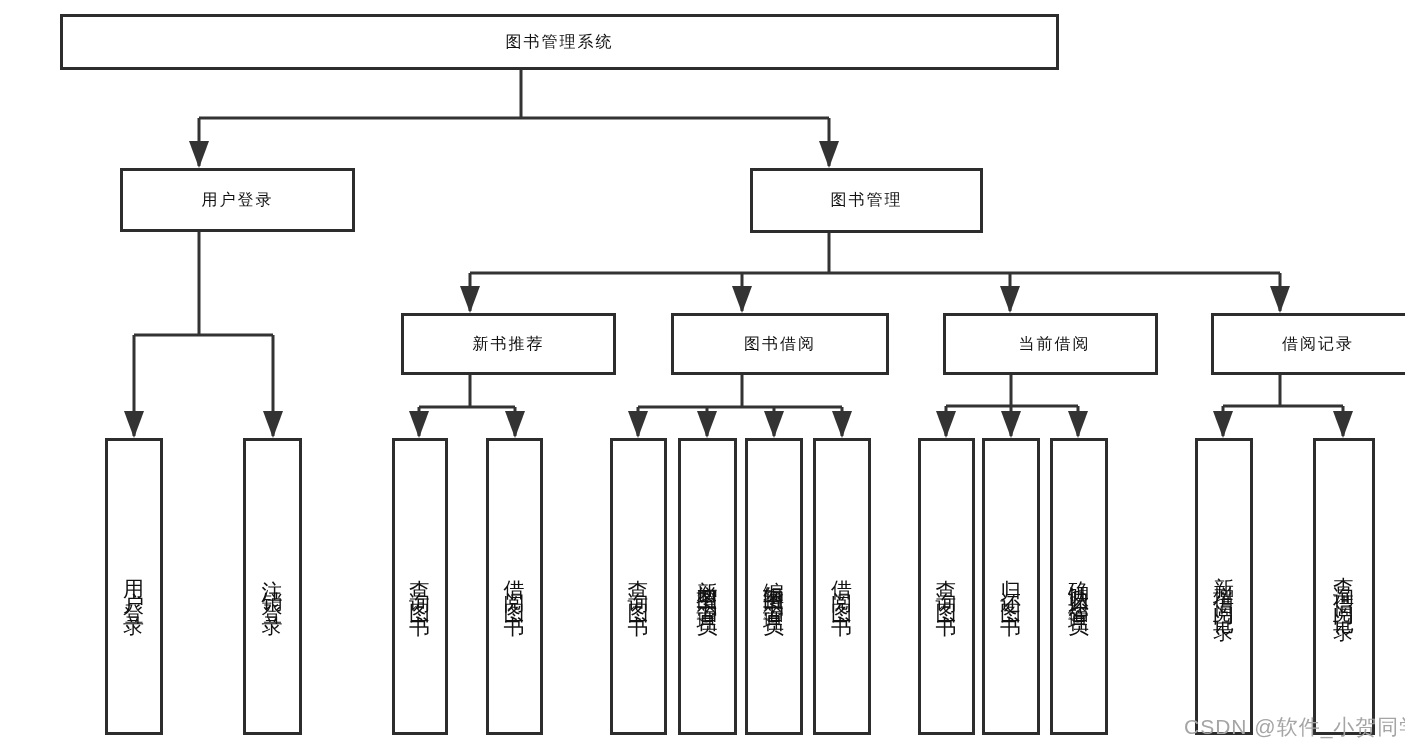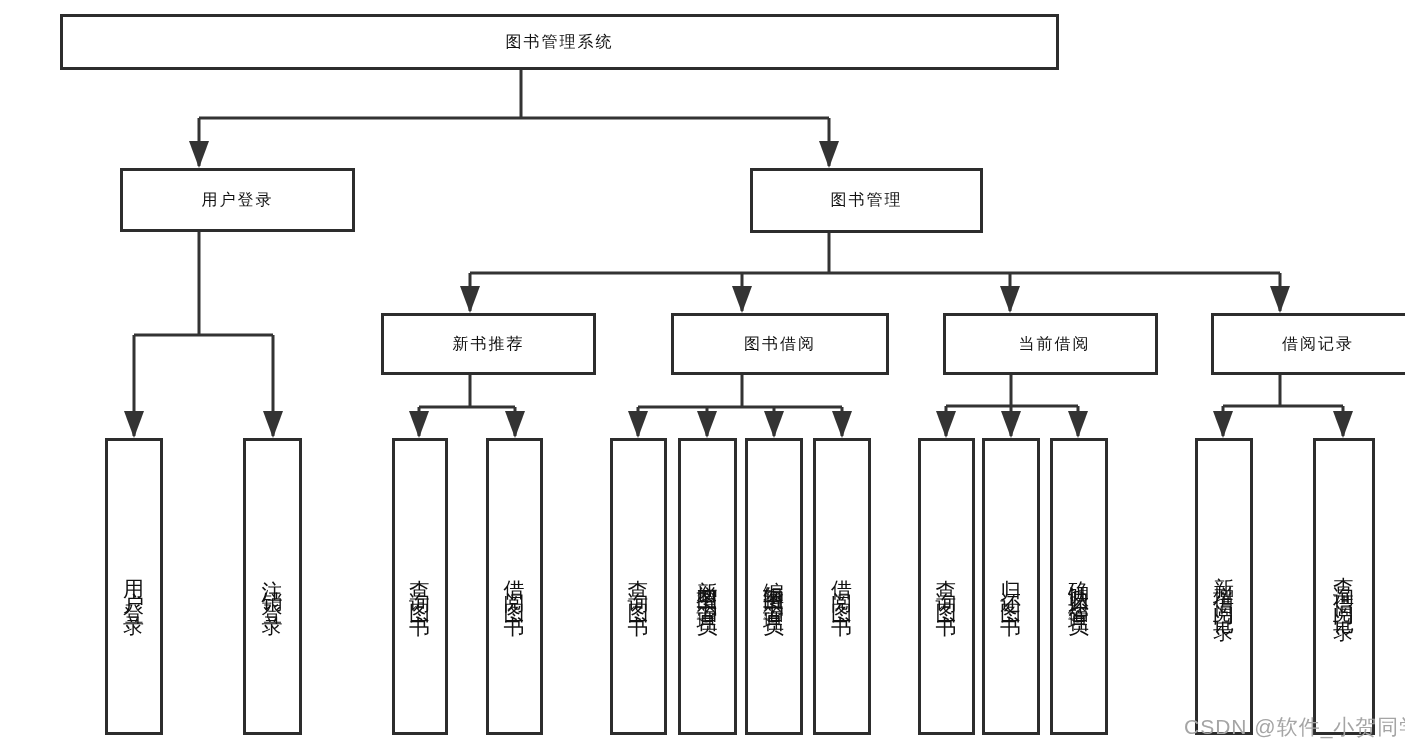--- a/index.html
+++ b/index.html
@@ -108,21 +108,21 @@
     <span>图书管理系统</span>
   </div>
 
   <div class="box hbox" style="left:82px; top:168px; width:235px; height:64px;">
     <span>用户登录</span>
   </div>
   <div class="box hbox" style="left:712px; top:168px; width:233px; height:65px;">
     <span>图书管理</span>
   </div>
 
-  <div class="box hbox" style="left:343px; top:313px; width:215px; height:62px;">
+  <div class="box hbox" style="left:363px; top:313px; width:215px; height:62px;">
     <span>新书推荐</span>
   </div>
   <div class="box hbox" style="left:633px; top:313px; width:218px; height:62px;">
     <span>图书借阅</span>
   </div>
   <div class="box hbox" style="left:905px; top:313px; width:215px; height:62px;padding-left:8px;">
     <span>当前借阅</span>
   </div>
   <div class="box hbox" style="left:1173px; top:313px; width:214px; height:62px;">
     <span>借阅记录</span>

